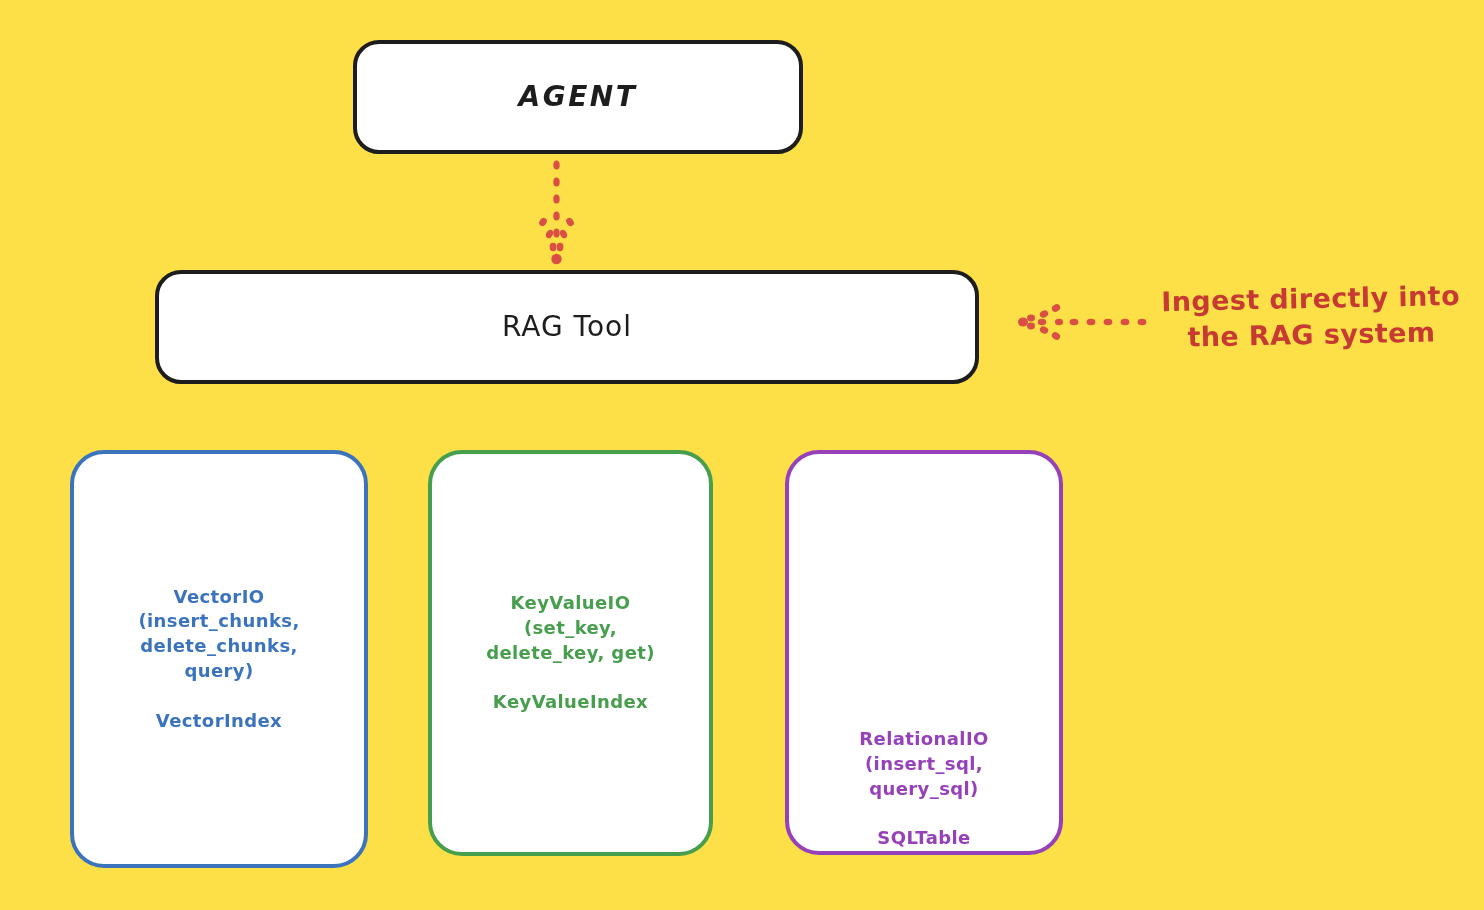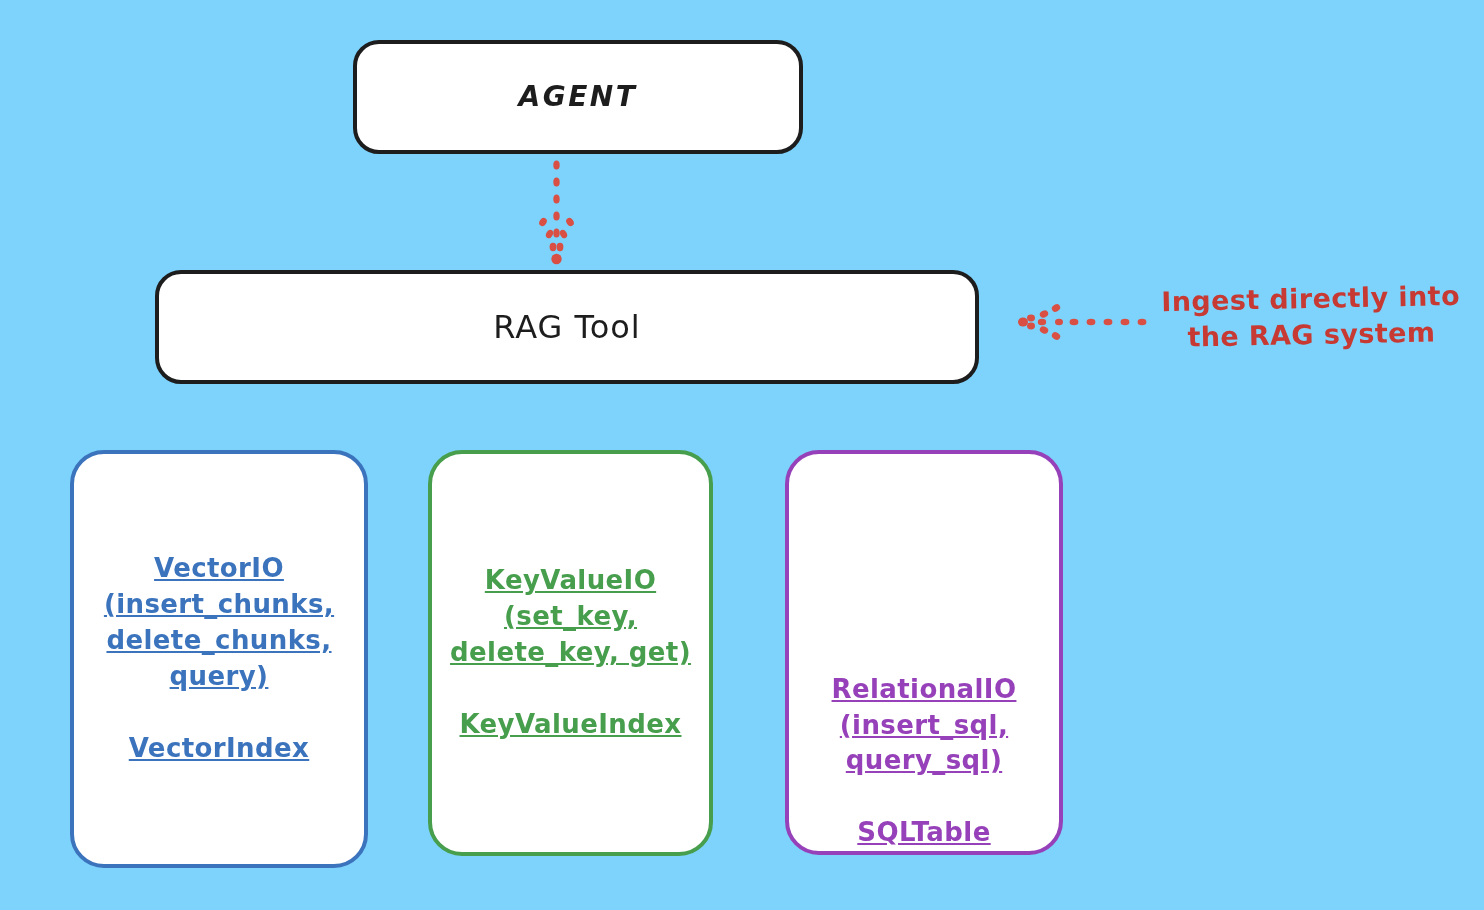--- a/index.html
+++ b/index.html
@@ -8,21 +8,21 @@
     padding: 0;
     background: #ffffff;
   }
   body {
     font-family: "DejaVu Sans", sans-serif;
   }
   #canvas {
     position: relative;
     width: 1484px;
     height: 910px;
-    background: #7dd3fc;
+    background: #fde047;
     overflow: hidden;
   }
   .node {
     position: absolute;
     box-sizing: border-box;
     background: #ffffff;
     display: flex;
     align-items: center;
     justify-content: center;
     text-align: center;
@@ -55,40 +55,39 @@
   #rag-tool-box {
     left: 155px;
     top: 270px;
     width: 824px;
     height: 114px;
     border: 4px solid #1d1d1d;
     border-radius: 26px;
   }
   #rag-tool-box .node-label {
     font-family: "DejaVu Sans", sans-serif;
-    font-size: 32px;
+    font-size: 28px;
     font-weight: 400;
     color: #1d1d1d;
     letter-spacing: 1px;
   }
 
   
   .provider-box {
     border-width: 4px;
     border-style: solid;
     border-radius: 34px;
     align-items: center;
   }
   .provider-box .node-label {
-    font-size: 26px;
+    font-size: 18px;
     font-weight: 600;
     letter-spacing: 0.4px;
     line-height: 1.38;
     padding: 0 8px;
-    text-decoration: underline;
   }
 
   #vector-io-box {
     left: 70px;
     top: 450px;
     width: 298px;
     height: 418px;
     border-color: #3b74bd;
   }
   #vector-io-box .node-label { color: #3b74bd; }

